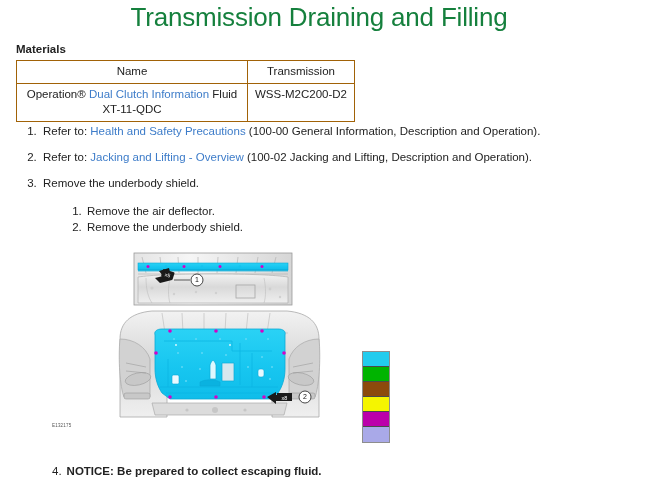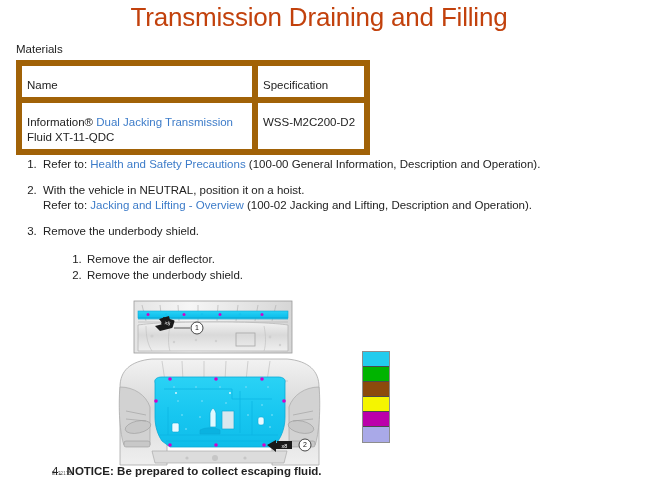--- a/index.html
+++ b/index.html
@@ -21,50 +21,50 @@
     width: 650px;
     height: 488px;
     box-sizing: border-box;
   }
 
   
   .doc-title {
     text-align: center;
     font-size: 26px;
     font-weight: 400;
-    color: #c2410c;
+    color: #15803d;
     letter-spacing: -0.2px;
     margin: 0;
     padding: 2px 12px 6px 0;
     line-height: 30px;
   }
 
   
   .section-heading {
     font-size: 11.5px;
-    font-weight: normal;
+    font-weight: bold;
     color: #222;
     margin: 0;
     padding: 4px 0 4px 16px;
     line-height: 14px;
   }
 
   
   .materials-table {
     border-collapse: collapse;
     margin-left: 16px;
     table-layout: fixed;
     width: 316px;
     font-size: 11.5px;
   }
   .materials-table th,
   .materials-table td {
-    border: 6px solid #a16207;
-    padding: 12px 5px 4px 5px;
-    text-align: left;
+    border: 1px solid #a16207;
+    padding: 3px 5px 4px 5px;
+    text-align: center;
     vertical-align: top;
     font-weight: normal;
     color: #222;
     line-height: 15px;
   }
   .materials-table th {
     font-weight: normal;
   }
   .col-name  { width: 220px; }
   .col-spec  { width: 96px; }
@@ -162,40 +162,39 @@
 <div class="page">
 
   <h1 class="doc-title">Transmission Draining and Filling</h1>
 
   <div class="section-heading">Materials</div>
 
   <table class="materials-table">
     <thead>
       <tr>
         <th class="col-name">Name</th>
-        <th class="col-spec">Specification</th>
+        <th class="col-spec">Transmission</th>
       </tr>
     </thead>
     <tbody>
       <tr>
-        <td><span>Information® </span><span class="lnk">Dual Jacking Transmission</span><span> Fluid XT-11-QDC</span></td>
+        <td><span>Operation® </span><span class="lnk">Dual Clutch Information</span><span> Fluid XT-11-QDC</span></td>
         <td>WSS-M2C200-D2</td>
       </tr>
     </tbody>
   </table>
 
 
   <ol class="steps">
 
     <li>
       <span>Refer to: </span><span class="lnk">Health and Safety Precautions</span><span> (100-00 General Information, Description and Operation).</span>
     </li>
 
     <li>
-      <span class="step-line">With the vehicle in NEUTRAL, position it on a hoist.</span>
       <span class="step-line"><span>Refer to: </span><span class="lnk">Jacking and Lifting - Overview</span><span> (100-02 Jacking and Lifting, Description and Operation).</span></span>
     </li>
 
     <li>
       <span class="step-line">Remove the underbody shield.</span>
       <ol class="substeps">
         <li>Remove the air deflector.</li>
         <li>Remove the underbody shield.</li>
       </ol>
     </li>

